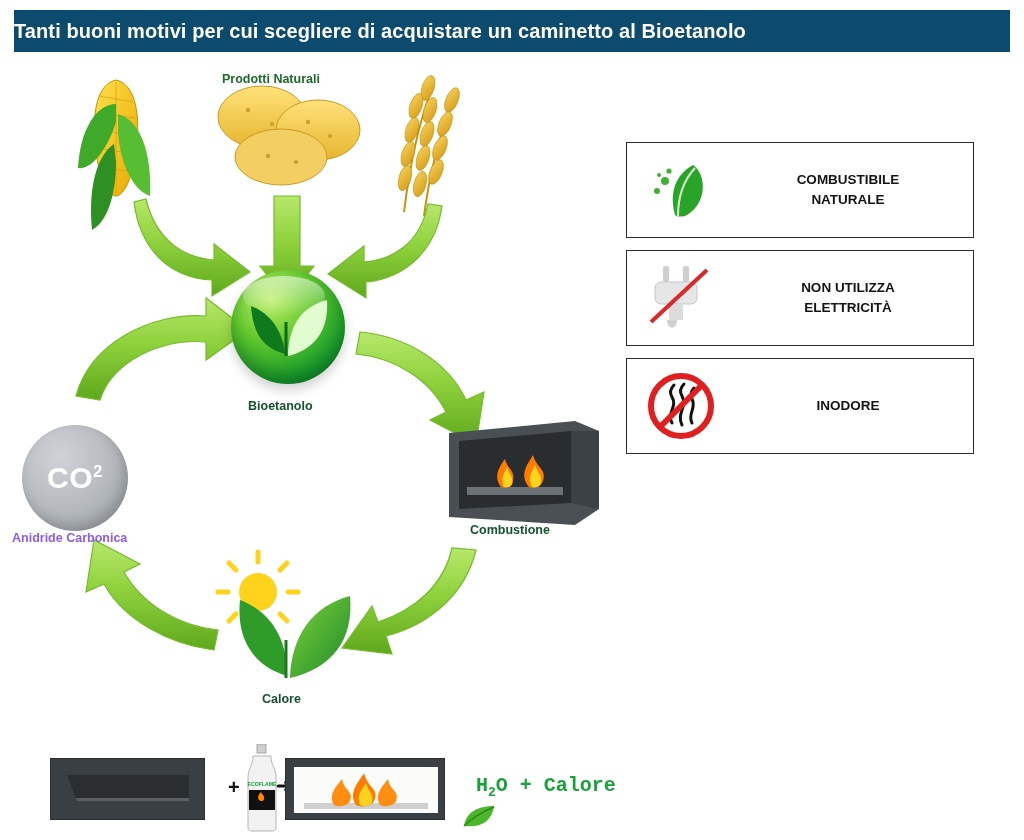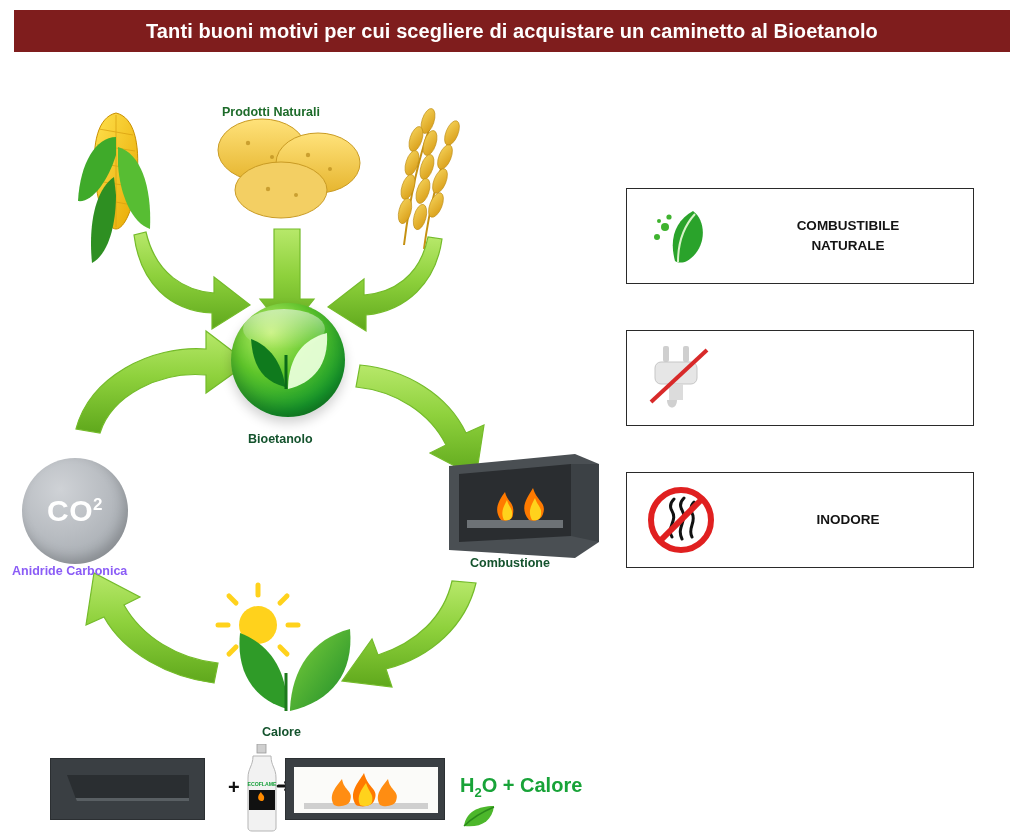--- a/index.html
+++ b/index.html
@@ -10,31 +10,31 @@
     font-family:"Liberation Sans", sans-serif;
     color:#1b1b1b;
     position:relative;
     overflow:hidden;
   }
 
   
   .header {
     position:absolute; left:14px; top:10px;
     width:996px; height:42px;
-    background:#7f1d1d;
-    display:flex; align-items:center; justify-content:center;
+    background:#0c4a6e;
+    display:flex; align-items:center; justify-content:flex-start;
   }
   .header-title {
     color:#ffffff; font-size:20px; font-weight:bold;
     letter-spacing:0.1px; text-align:center;
   }
 
   
   .cycle {
-    position:absolute; left:0; top:77px;
+    position:absolute; left:0; top:44px;
     width:620px; height:690px;
   }
   .cycle svg { position:absolute; left:0; top:0; }
 
   .lbl {
     position:absolute;
     font-size:12.5px; font-weight:bold;
     color:#14532d; text-align:center;
     white-space:nowrap;
   }
@@ -101,38 +101,39 @@
     font-size:20px; font-weight:bold; color:#111;
   }
   .bottle {
     position:absolute; left:205px; top:-8px; width:30px; height:84px;
   }
   .arrow-small {
     position:absolute; left:236px; top:22px;
     font-size:19px; font-weight:bold; color:#111;
   }
   .h2o {
-    position:absolute; left:420px; top:22px;
+    position:absolute; left:436px; top:22px;
     font-size:20px; font-weight:bold; color:#18a338;
     white-space:nowrap;
+    font-family:Liberation Mono, monospace;
   }
   .h2o sub { font-size:13px; }
   .leaf-small { position:absolute; left:420px; top:52px; }
 
   
   .features {
     position:absolute; left:626px; top:142px;
     width:348px;
   }
   .feature {
     position:relative;
     height:96px; margin-bottom:12px;
     border:1.5px solid #2a2a2a;
     background:#ffffff;
-    display:flex; align-items:center;margin-top:46px;
+    display:flex; align-items:center;
   }
   .feature .icon {
     width:108px; height:100%;
     display:flex; align-items:center; justify-content:center;
     flex:0 0 108px;
   }
   .feature .flabel {
     font-size:13.5px; font-weight:bold; color:#141414;
     line-height:1.45; text-align:center;
     flex:1 1 auto; padding-right:12px;
@@ -372,20 +373,22 @@
     <div class="icon">
       <svg width="76" height="76" viewBox="0 0 76 76">
         <rect x="20" y="6" width="6" height="16" rx="2" fill="#cfcfcf"></rect>
         <rect x="40" y="6" width="6" height="16" rx="2" fill="#cfcfcf"></rect>
         <rect x="12" y="22" width="42" height="22" rx="6" fill="#e6e6e6" stroke="#c6c6c6"></rect>
         <rect x="26" y="44" width="14" height="16" fill="#dcdcdc"></rect>
         <path d="M24 60 C24 70 34 70 34 60 Z" fill="#d0d0d0"></path>
         <path d="M8 62 L64 10" stroke="#d82a2a" stroke-width="4"></path>
       </svg>
     </div>
+    <div class="flabel">NON UTILIZZA
+ELETTRICITÀ</div>
   </div>
 
   <div class="feature">
     <div class="icon">
       <svg width="74" height="74" viewBox="0 0 74 74">
         <circle cx="37" cy="37" r="30" fill="#ffffff" stroke="#e02020" stroke-width="6"></circle>
         <g stroke="#111" stroke-width="3" fill="none" stroke-linecap="round">
           <path d="M28 54 C22 44 34 38 28 28 C25 23 27 19 30 16"></path>
           <path d="M38 56 C32 44 44 38 38 27 C35 22 37 18 40 15"></path>
           <path d="M48 54 C43 45 53 39 48 30 C46 25 47 22 50 19"></path>

